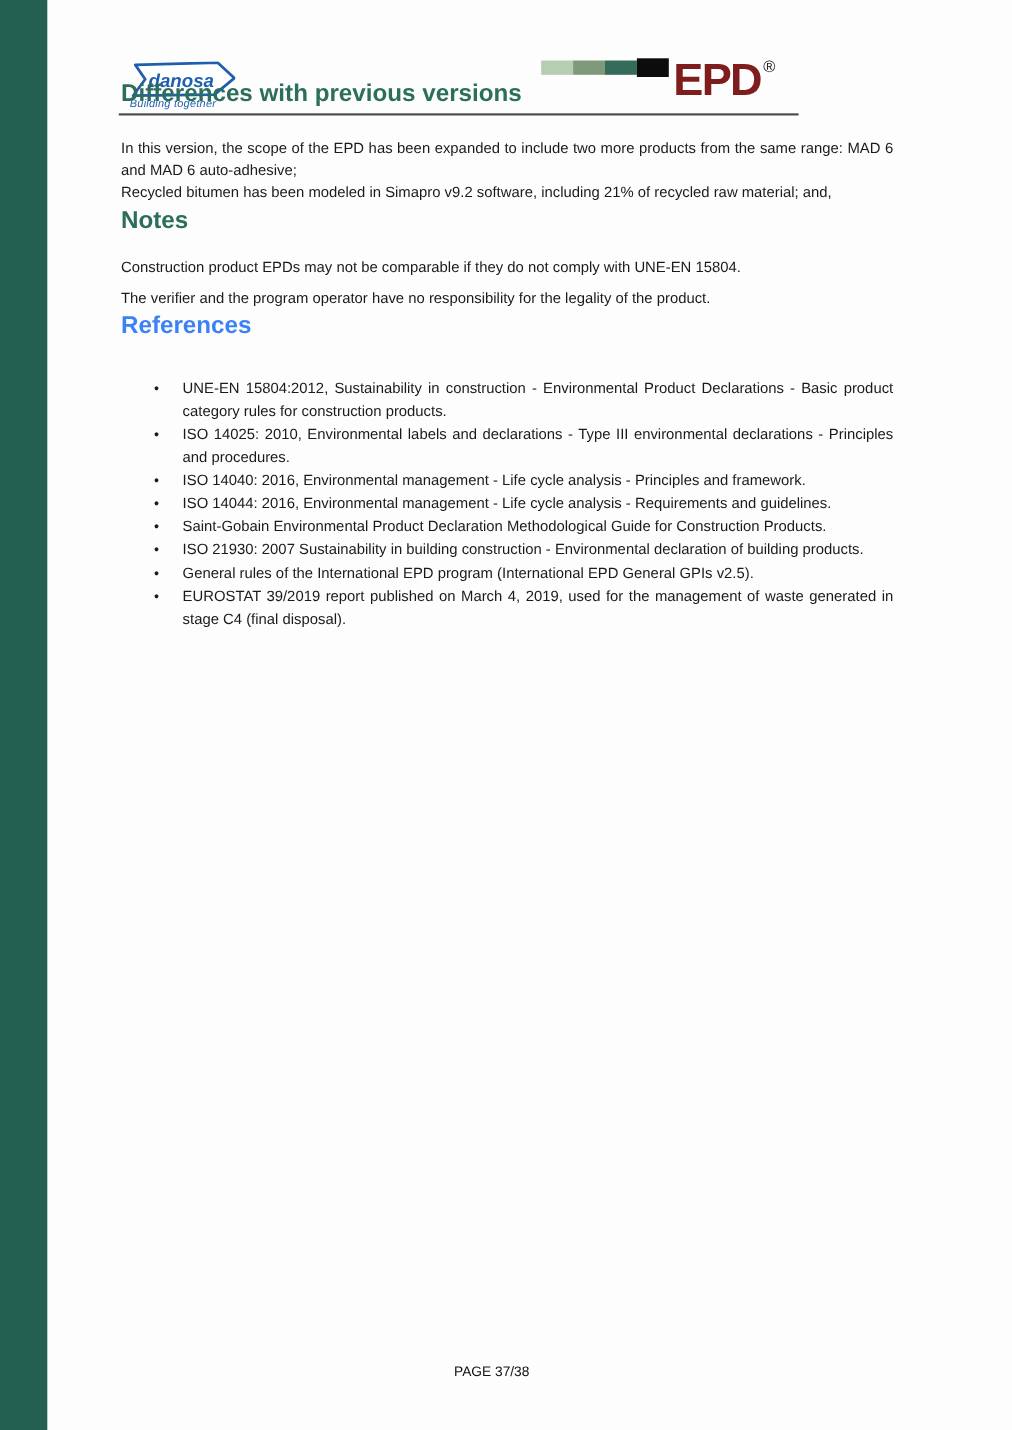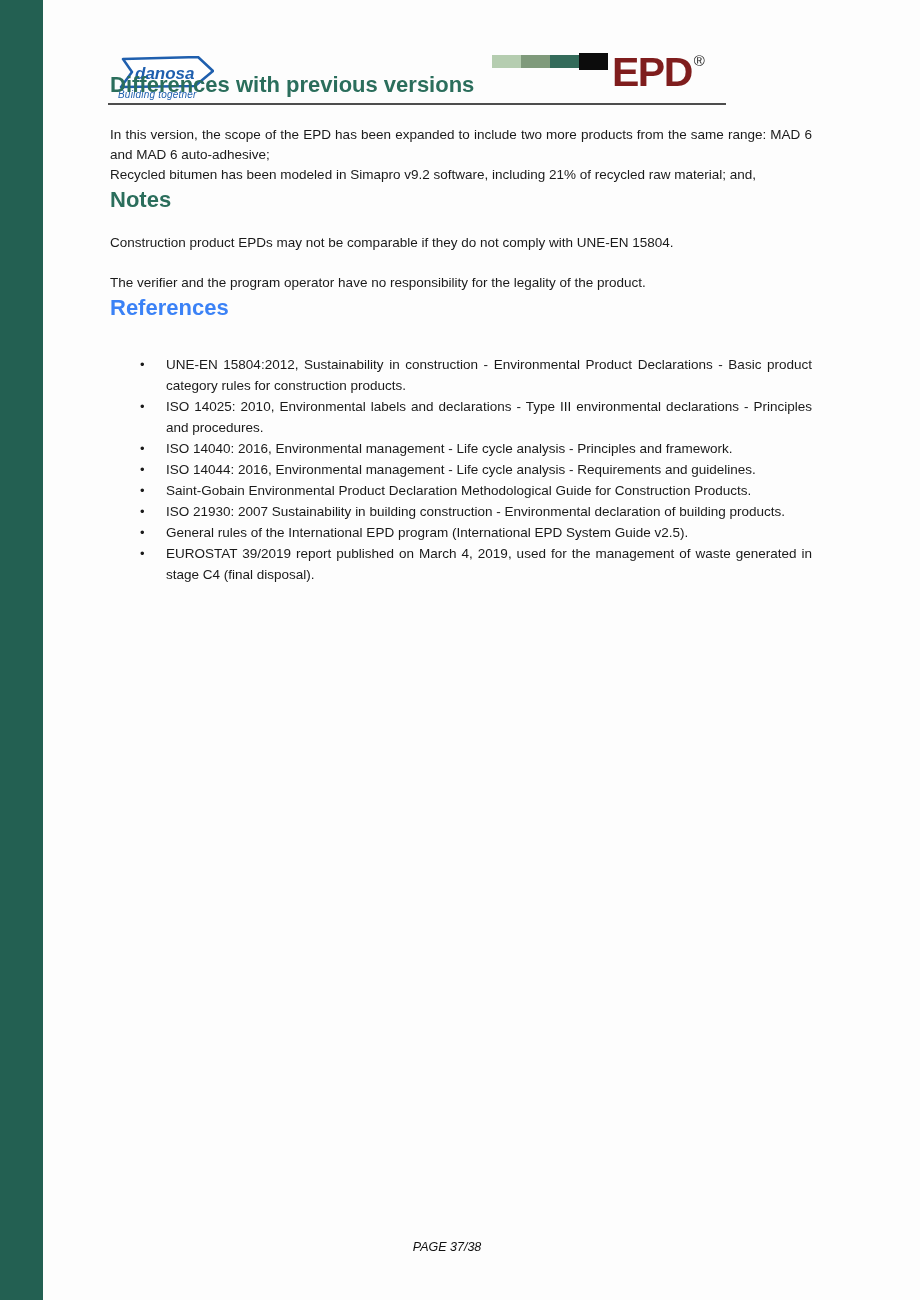--- a/index.html
+++ b/index.html
@@ -25,34 +25,34 @@
 
   
   .content { position:absolute; left:110px; top:0; width:702px; padding-top:70px; }
   h1.sec { margin:0; font-size:22px; line-height:29px; font-weight:bold; }
   .sec-notes    { margin-top:47px; }
   .sec-refs     { margin-top:47px; }
   p.body { margin:0; font-size:13.5px; line-height:20px; text-align:justify; }
   p.body.first { margin-top:26px; }
   p.body.gap19 { margin-top:19px; }
   p.body.gap21 { margin-top:21px; }
-  p.body.gap20 { margin-top:20px; }
+  p.body.gap20 { margin-top:8px; }
 
   ul.refs { list-style:none; margin:32px 0 0 0; padding:0; }
   ul.refs li {
     position:relative; padding-left:56px; font-size:13.5px; line-height:21px;
     text-align:justify; margin:0;
   }
   ul.refs li .bullet {
     position:absolute; left:30px; top:0; font-size:13px; line-height:21px;
   }
 
   .footer {
     position:absolute; left:0; top:1240px; width:894px;
-    text-align:center; font-size:12.5px; color:#111;font-style:italic;
+    text-align:center; font-size:12.5px; color:#111;
   }
 </style>
 </head>
 <body>
 
 <div class="edge-bar" style="background-color: rgb(35, 96, 82);"></div>
 
 <div class="danosa-logo" style="color: rgb(31, 95, 174);">
   <svg width="104" height="34" viewBox="0 0 104 34">
     <polygon points="13,3 88,1 103,15 85,30 11,31 22,16" fill="#ffffff" stroke="currentColor" stroke-width="2.5" stroke-linejoin="round"></polygon>
@@ -110,21 +110,21 @@
       <li>
         <span class="bullet">•</span>
         <span>Saint-Gobain Environmental Product Declaration Methodological Guide for Construction Products.</span>
       </li>
       <li>
         <span class="bullet">•</span>
         <span>ISO 21930: 2007 Sustainability in building construction - Environmental declaration of building products.</span>
       </li>
       <li>
         <span class="bullet">•</span>
-        <span>General rules of the International EPD program (International EPD System Guide v2.5).</span>
+        <span>General rules of the International EPD program (International EPD General GPIs v2.5).</span>
       </li>
       <li>
         <span class="bullet">•</span>
         <span>EUROSTAT 39/2019 report published on March 4, 2019, used for the management of waste generated in stage C4 (final disposal).</span>
       </li>
     </ul>
   </section>
 
 </div>
 

